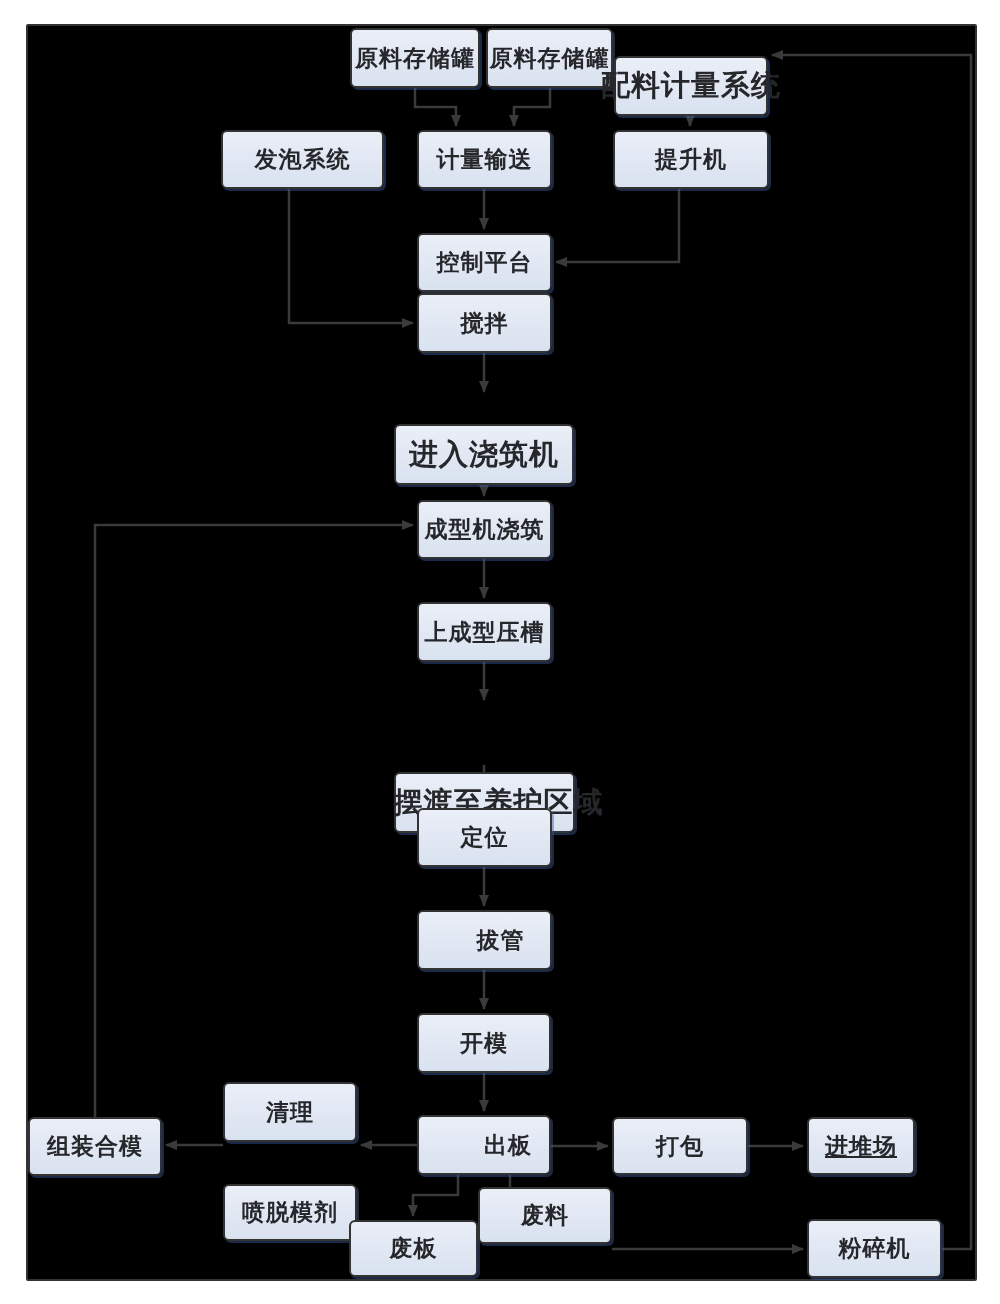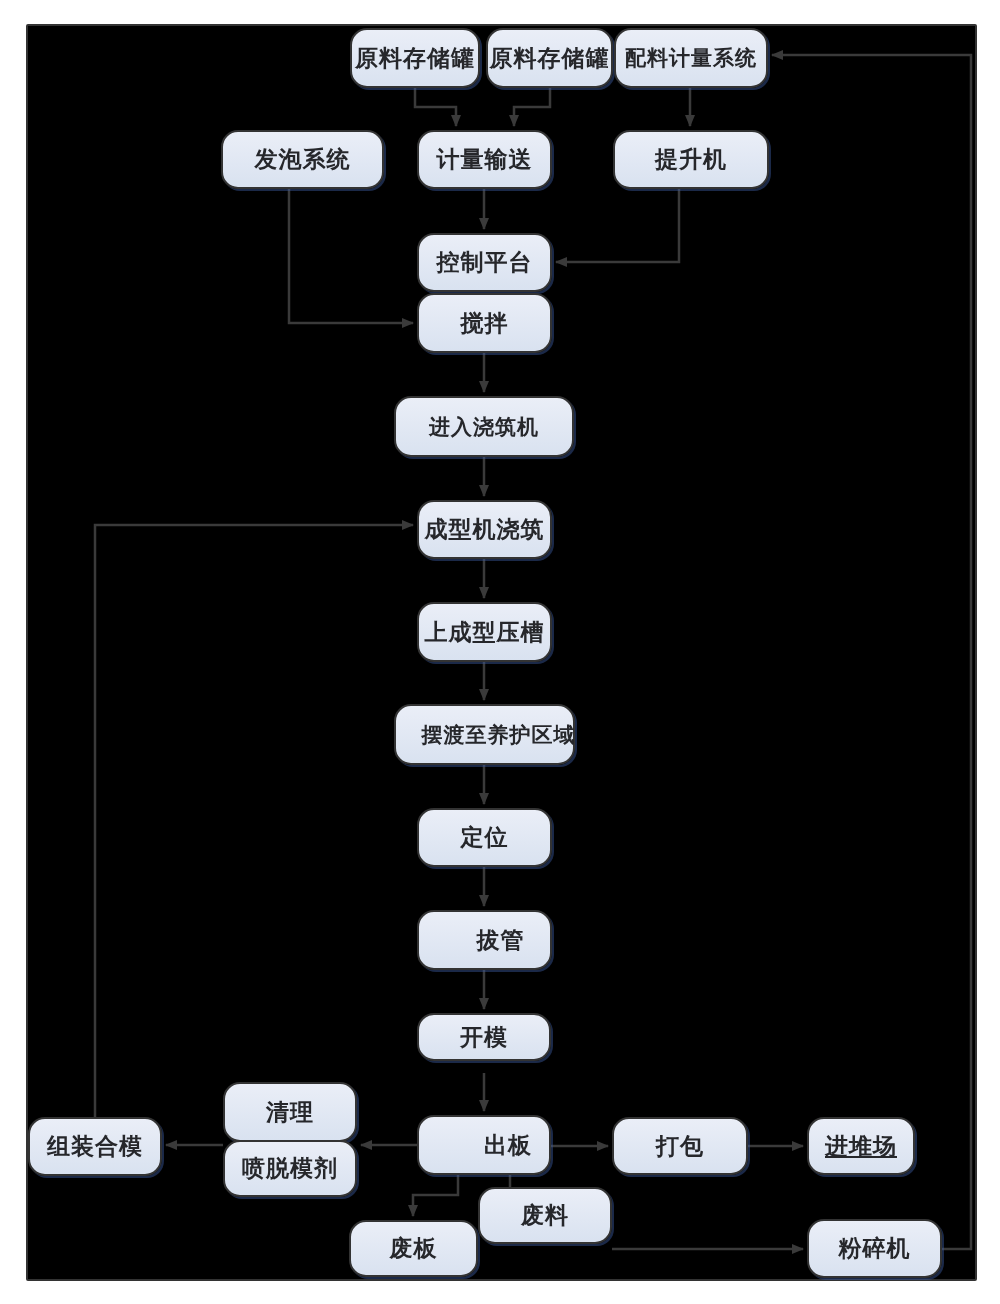--- a/index.html
+++ b/index.html
@@ -9,47 +9,47 @@
     font-family:"Liberation Serif","DejaVu Serif",serif;
   }
   .canvas{
     position:absolute;left:26px;top:24px;width:947px;height:1253px;
     background:#000000;border:2px solid #333333;border-radius:2px;
   }
   .layer{position:absolute;left:0;top:0;width:1000px;height:1304px;pointer-events:none;}
   .node{
     position:absolute;box-sizing:border-box;
     background:linear-gradient(180deg,#eaeef7 0%,#d9e2f0 100%);
-    border:2px solid #333333;border-radius:17px;
+    border:2px solid #333333;border-radius:6px;
     box-shadow:2px 2px 0 rgba(60,90,160,0.45);
     display:flex;align-items:center;justify-content:center;
     color:#26272b;font-weight:700;font-size:23px;letter-spacing:1px;
     white-space:nowrap;
   }
-  .node.wide{font-size:21px;}
+  .node.wide{font-size:29px;margin-top:28px;}
   
   #n-tank1{left:350px;top:28px;width:130px;height:60px;}
   #n-tank2{left:486px;top:28px;width:127px;height:60px;}
   #n-batch{left:614px;top:28px;width:154px;height:60px;}
   #n-foam{left:221px;top:130px;width:163px;height:59px;}
   #n-meter{left:417px;top:130px;width:135px;height:59px;}
   #n-hoist{left:613px;top:130px;width:156px;height:59px;}
   #n-ctrl{left:417px;top:233px;width:135px;height:59px;}
   #n-mix{left:417px;top:293px;width:135px;height:60px;}
   #n-enterpour{left:394px;top:396px;width:180px;height:61px;}
   #n-moldpour{left:417px;top:500px;width:135px;height:59px;}
   #n-groove{left:417px;top:602px;width:135px;height:60px;}
-  #n-ferry{left:394px;top:704px;width:181px;height:61px;padding-left:28px;}
+  #n-ferry{left:394px;top:744px;width:181px;height:61px;padding-left:28px;}
   #n-pos{left:417px;top:808px;width:135px;height:59px;}
   #n-tube{left:417px;top:910px;width:135px;height:60px;padding-left:32px;}
-  #n-openmold{left:417px;top:1013px;width:134px;height:48px;}
+  #n-openmold{left:417px;top:1013px;width:134px;height:60px;}
   #n-outboard{left:417px;top:1115px;width:134px;height:60px;padding-left:48px;}
   #n-assemble{left:28px;top:1117px;width:134px;height:59px;}
   #n-clean{left:223px;top:1082px;width:134px;height:60px;}
-  #n-spray{left:223px;top:1140px;width:134px;height:57px;}
+  #n-spray{left:223px;top:1184px;width:134px;height:57px;}
   #n-wasteboard{left:349px;top:1220px;width:129px;height:57px;}
   #n-wastemat{left:478px;top:1187px;width:134px;height:57px;}
   #n-pack{left:612px;top:1117px;width:136px;height:58px;}
   #n-yard{left:807px;top:1117px;width:108px;height:58px;text-decoration:underline;}
   #n-crusher{left:807px;top:1219px;width:135px;height:59px;}
 </style>
 </head>
 <body>
 
 <div class="canvas"></div>

